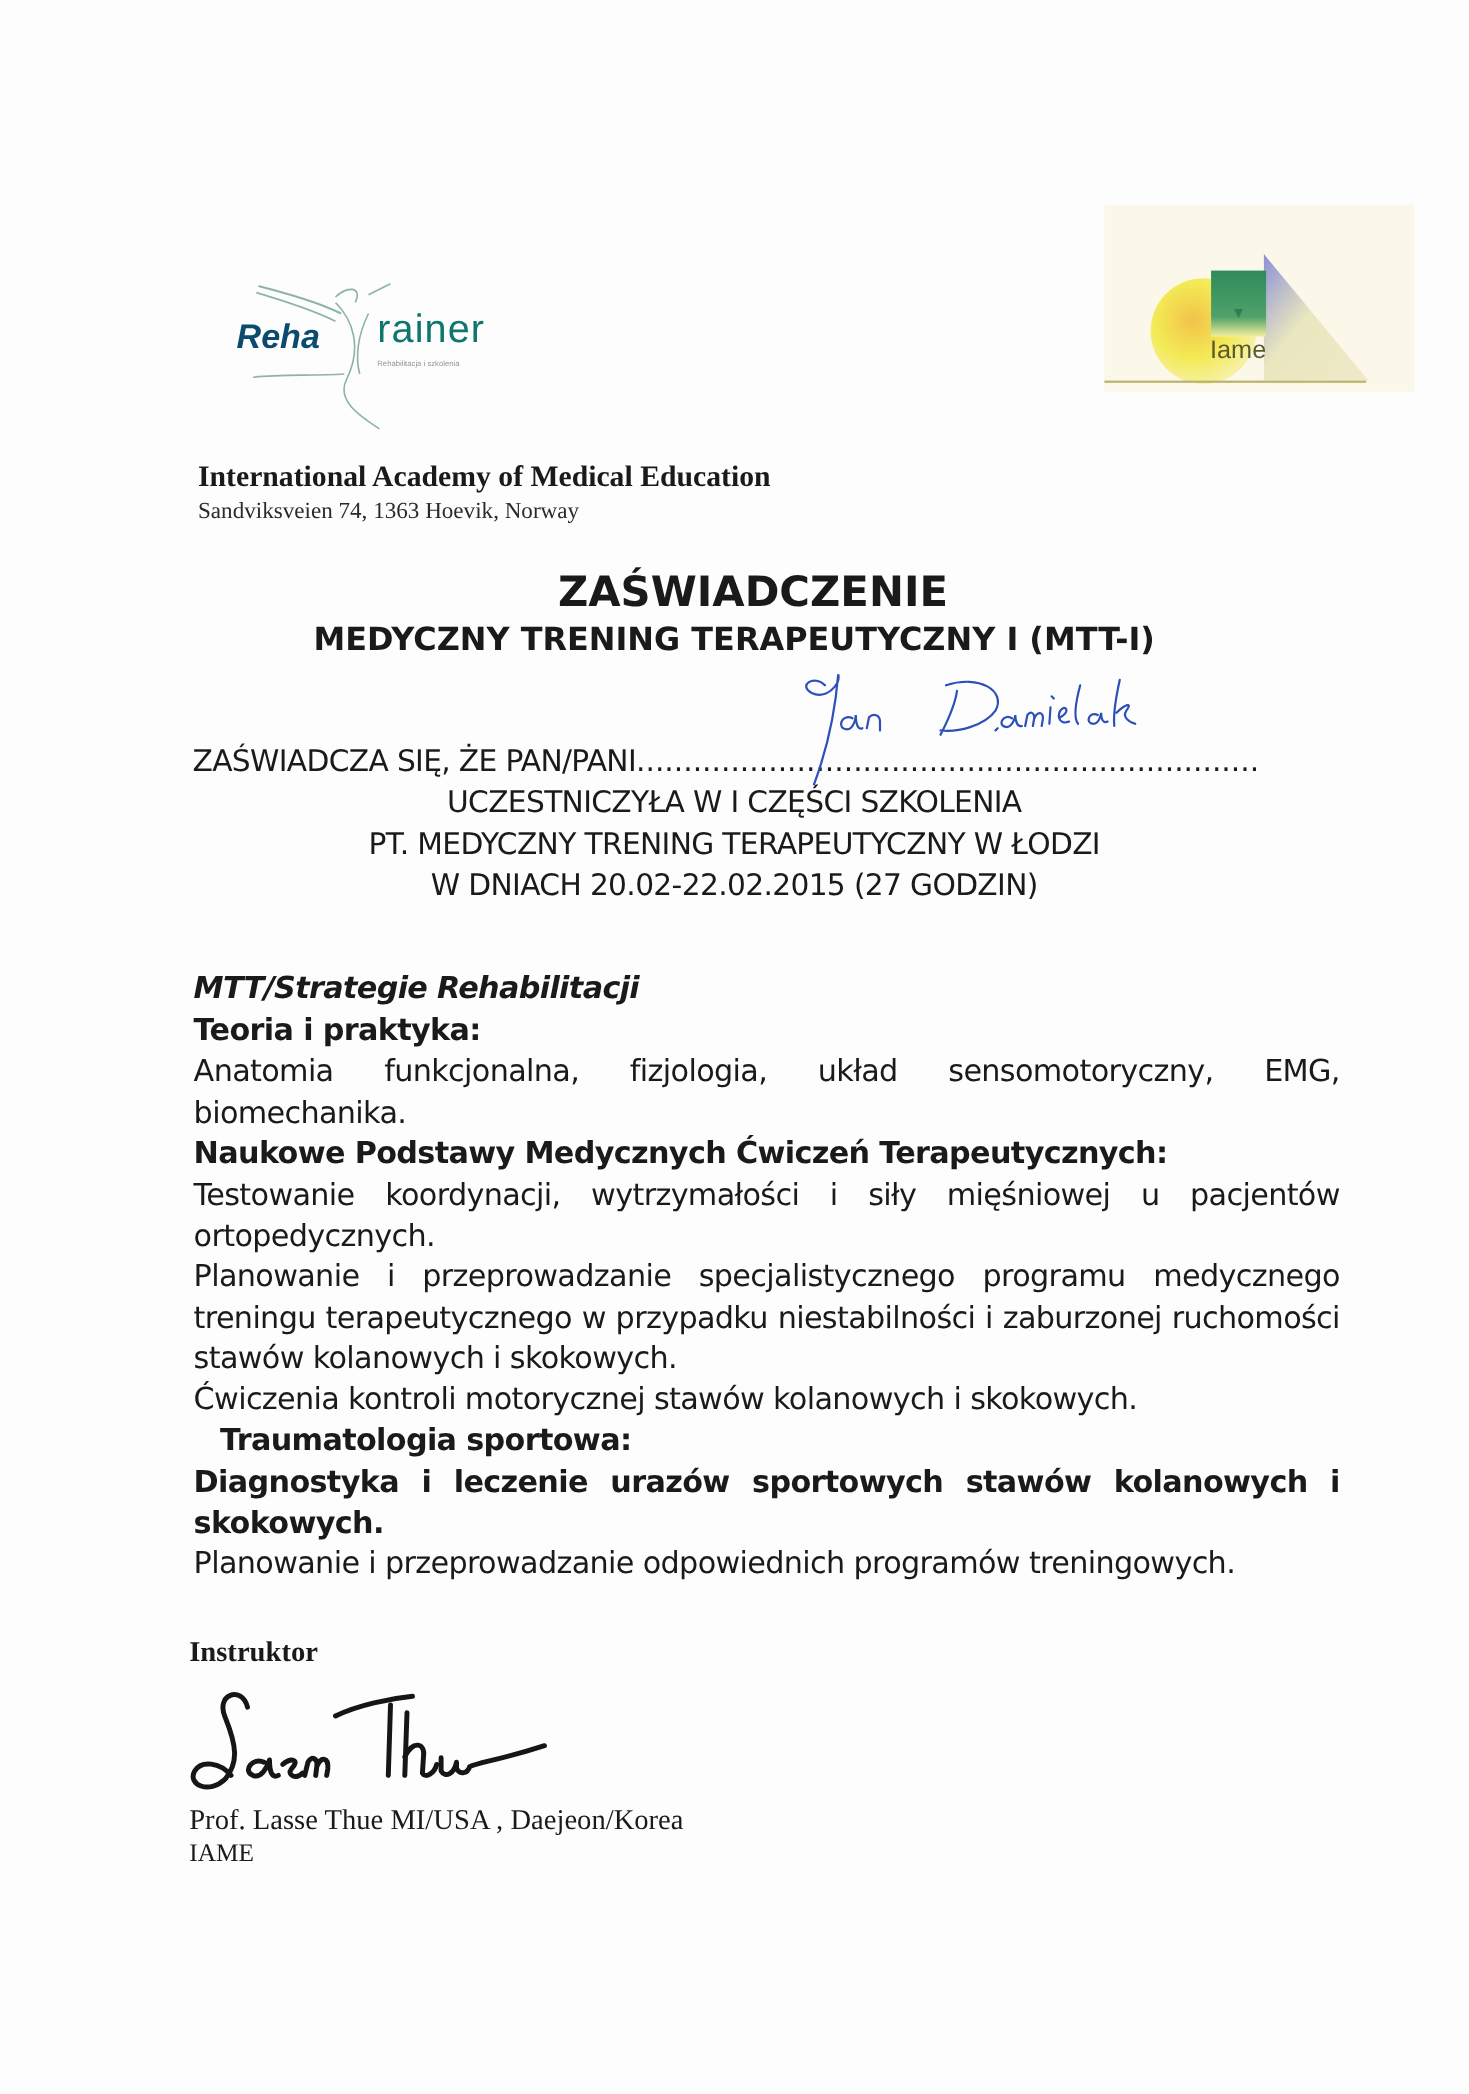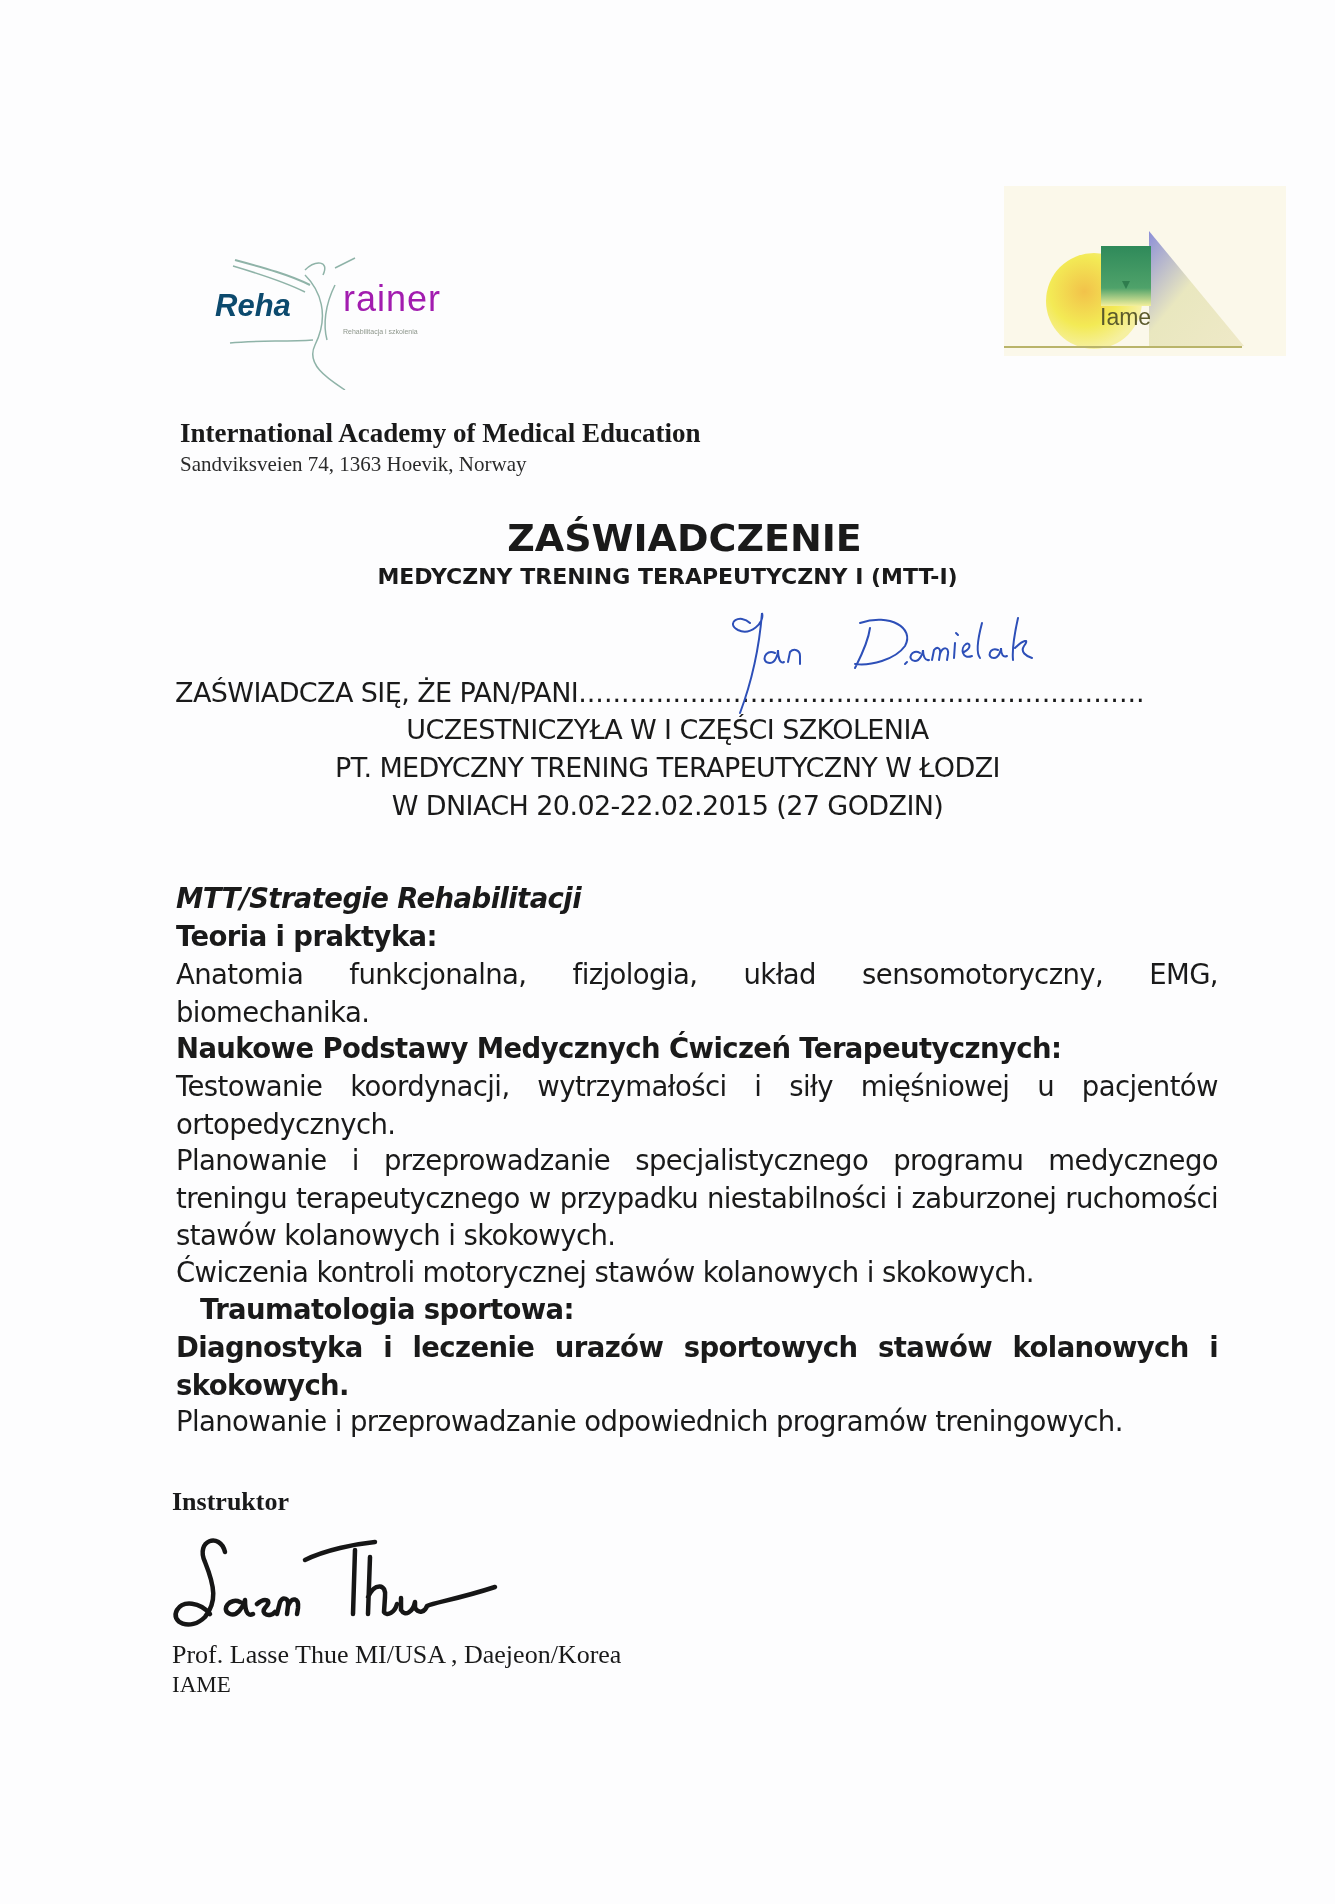--- a/index.html
+++ b/index.html
@@ -17,21 +17,21 @@
 
   
   #reha-logo { left: 205px; top: 230px; width: 290px; height: 160px; }
   #reha-word {
     position: absolute; left: 10px; top: 58px;
     font-family: "Liberation Sans", sans-serif; font-weight: bold; font-style: italic;
     font-size: 31px; color: #0c4a6e;
   }
   #trainer-word {
     position: absolute; left: 138px; top: 48px;
-    font-family: "Liberation Sans", sans-serif; font-size: 36px; color: #a21caf;
+    font-family: "Liberation Sans", sans-serif; font-size: 36px; color: #0f766e;
     letter-spacing: 1px;
   }
   #reha-sub {
     position: absolute; left: 138px; top: 98px;
     font-family: "Liberation Sans", sans-serif; font-size: 7px; color: #8e978c;
   }
 
   
   #iame-logo {
     left: 1004px; top: 186px; width: 282px; height: 170px;
@@ -46,21 +46,21 @@
   
   #org-name { left: 180px; top: 418px; font-size: 27px; font-weight: bold; }
   #org-address { left: 180px; top: 452px; font-size: 21px; color: #2a2a2a; }
 
   #cert-title {
     left: 0; width: 1335px; top: 516px; text-align: center;
     font-size: 38px; font-weight: bold; letter-spacing: 0px; padding-left: 17px;
   }
   #cert-subtitle {
     left: 0; width: 1335px; top: 564px; text-align: center;
-    font-size: 22px; font-weight: bold;
+    font-size: 29px; font-weight: bold;
   }
 
   .cline { left: 0; width: 1335px; text-align: center; font-size: 27px; }
   #attest-line { left: 175px; top: 677px; font-size: 27px; white-space: nowrap; text-align: right; }
   #attest-dots { letter-spacing: 0px; }
   #participant-sig { left: 720px; top: 598px; width: 420px; height: 120px; }
 
   #line-participated { top: 714px; }
   #line-course { top: 752px; text-align: center; }
   #line-dates { top: 790px; }

